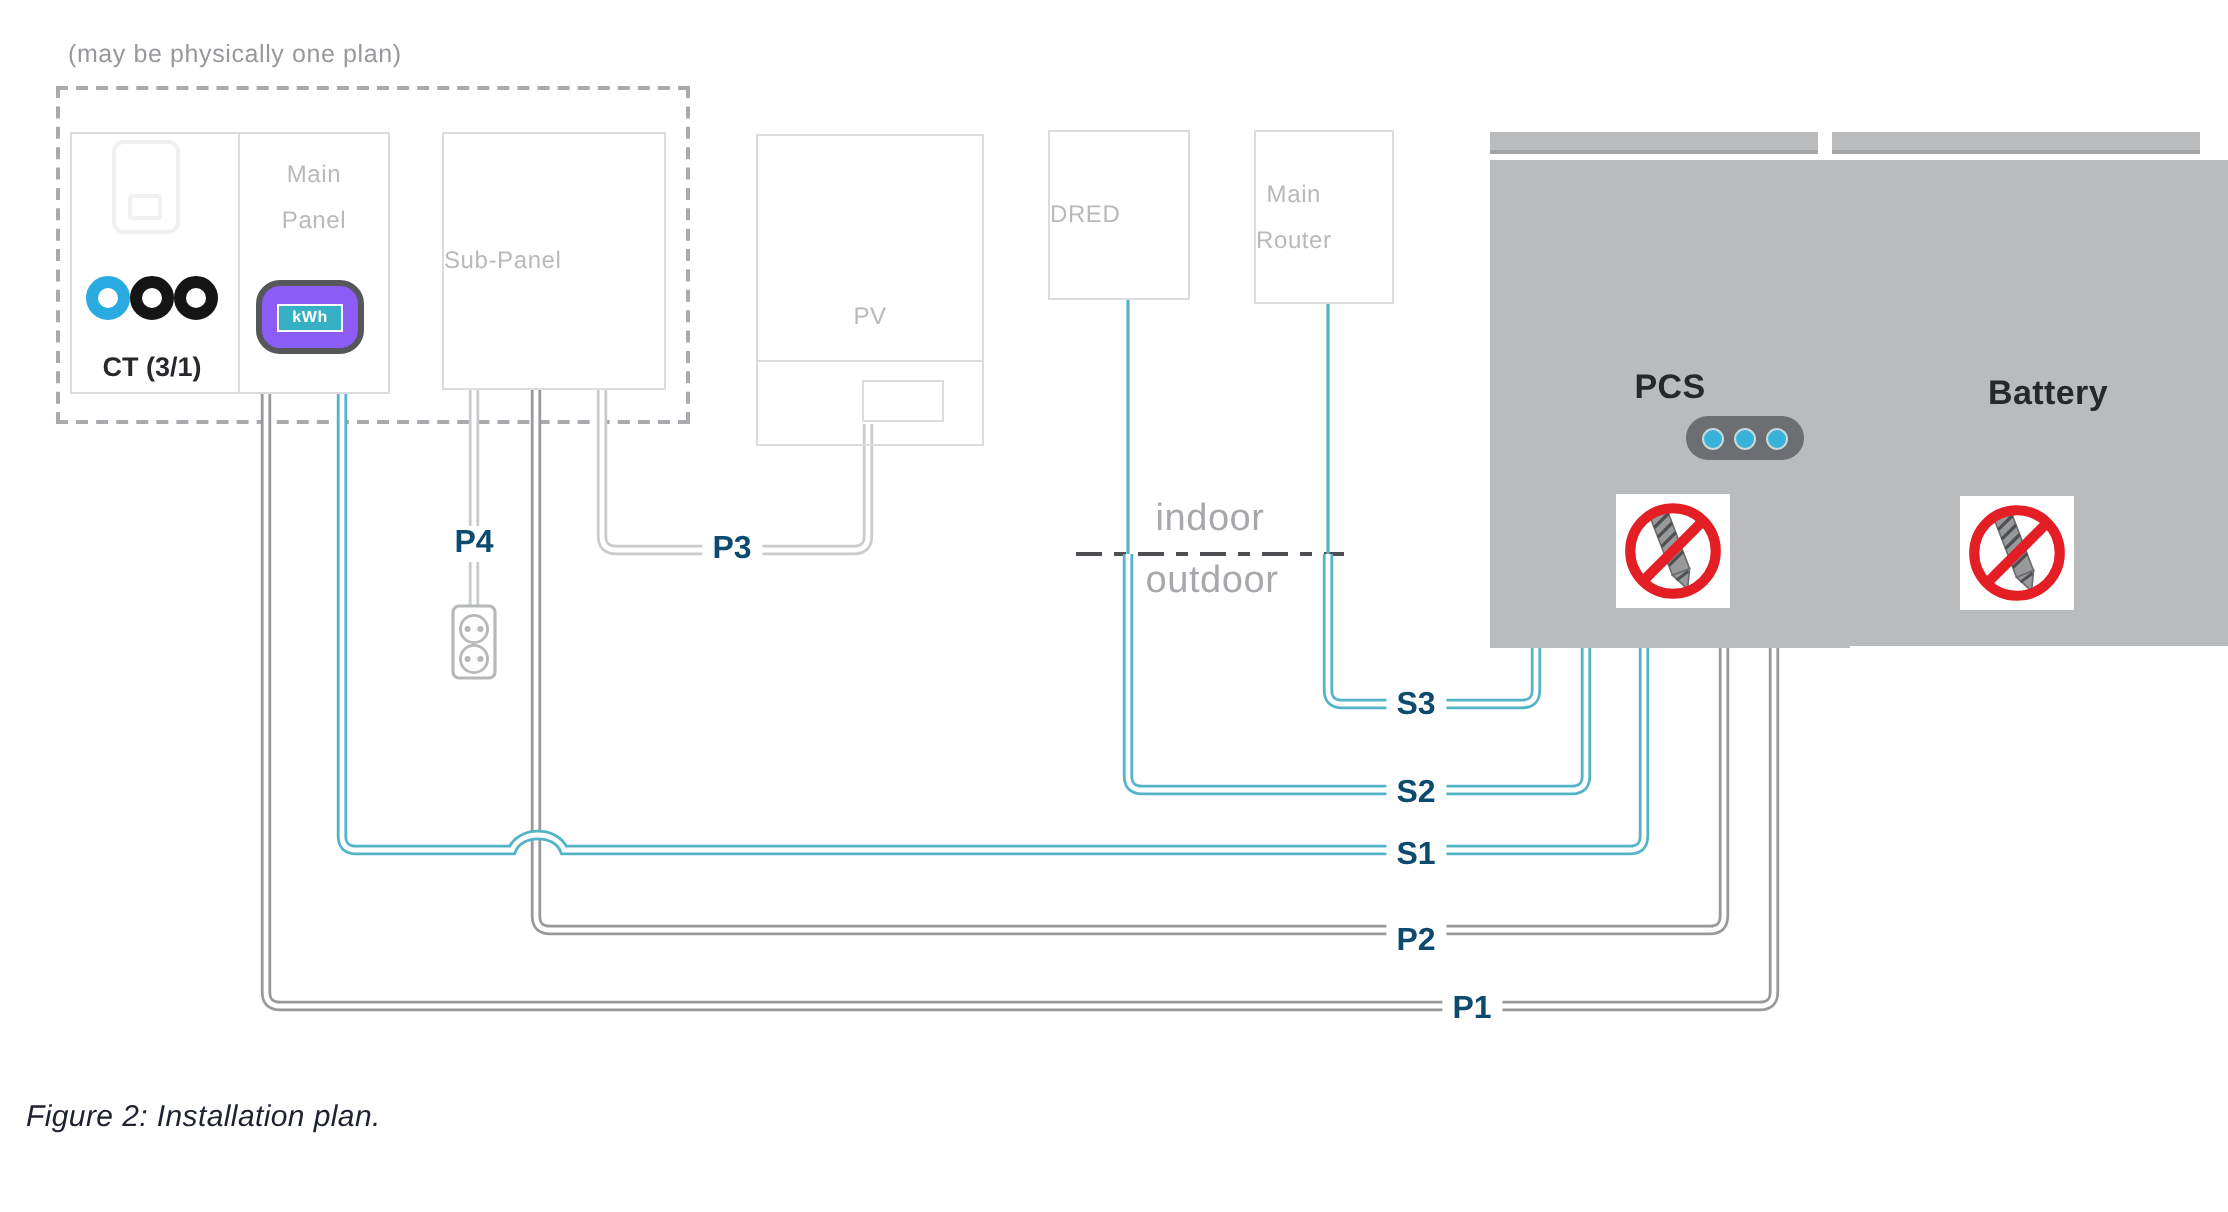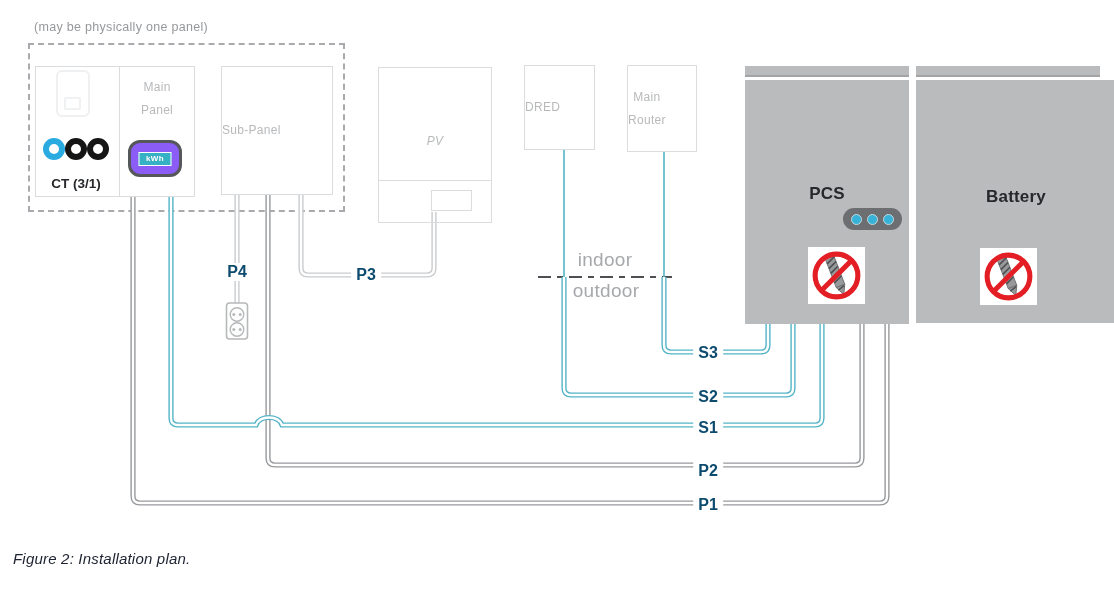--- a/index.html
+++ b/index.html
@@ -38,27 +38,27 @@
 
   .main-label { margin-top:9px; }
 
   .kwh-meter { position:absolute; left:8px; top:73px; width:54px; height:37px;
                background:#8b5cf6; border:3px solid #55575a; border-radius:12px; box-sizing:border-box; }
   .kwh-inner { position:absolute; left:50%; top:50%; transform:translate(-50%,-50%);
                width:33px; height:14px; background:#35b0c4; border:1.5px solid #ffffff;
                box-sizing:border-box; color:#fff; font-size:8px; font-weight:bold;
                text-align:center; line-height:11px; letter-spacing:.3px; }
 
-  .pv-label { position:absolute; left:0; right:0; top:62px; text-align:center;font-style:italic; }
+  .pv-label { position:absolute; left:0; right:0; top:79px; text-align:center; }
   .pv-divider { position:absolute; left:0; right:0; top:112px; border-top:1.5px solid #dbdcdd; }
   .pv-port { position:absolute; left:52px; top:122px; width:41px; height:21px;
              border:1.5px solid #dbdcdd; box-sizing:border-box; }
 
   .gray-cap  { position:absolute; background:#b9bbbd; border-bottom:2px solid #a2a4a6; box-sizing:border-box; }
-  .gray-body { position:absolute; background:#b9bbbd; }
+  .gray-body { position:absolute; background:#b9bbbd;padding-left:16px; }
   .pcs-cap      { left:745px; top:66px; width:164px; height:11px; }
   .pcs-body     { left:745px; top:80px; width:164px; height:244px; }
   .battery-cap  { left:916px; top:66px; width:184px; height:11px; }
   .battery-body { left:916px; top:80px; width:200px; height:243px; }
   .unit-label { position:absolute; left:0; right:0; text-align:center;
                 font-size:17px; font-weight:600; color:#26282b; letter-spacing:.2px; }
   .pcs-label { top:104px; }  .battery-label { top:107px; }
 
   .led-pill { left:843px; top:208px; width:59px; height:22px; border-radius:11px;
               background:#6c6e71; display:flex; align-items:center; justify-content:center; gap:5px; }
@@ -132,21 +132,21 @@
       <rect x="226.5" y="303" width="21" height="36" rx="3" fill="#ffffff" stroke="#b6b8ba" stroke-width="1.6"></rect>
       <circle cx="237" cy="314.5" r="6.8" fill="#fdfdfd" stroke="#b6b8ba" stroke-width="1.4"></circle>
       <circle cx="237" cy="329.5" r="6.8" fill="#fdfdfd" stroke="#b6b8ba" stroke-width="1.4"></circle>
       <circle cx="233.8" cy="314.5" r="1.5" fill="#b6b8ba"></circle>
       <circle cx="240.2" cy="314.5" r="1.5" fill="#b6b8ba"></circle>
       <circle cx="233.8" cy="329.5" r="1.5" fill="#b6b8ba"></circle>
       <circle cx="240.2" cy="329.5" r="1.5" fill="#b6b8ba"></circle>
     </g>
   </svg>
 
-  <span class="abs note">(may be physically one panel)</span>
+  <span class="abs note">(may be physically one plan)</span>
 
   <div class="panel-box ct-cell">
     <div class="faint-icon">
       <div class="faint-icon-inner"></div>
     </div>
     <div class="ct-rings">
       <span class="ring ring-cyan"></span>
       <span class="ring ring-black"></span>
       <span class="ring ring-black"></span>
     </div>
@@ -226,17 +226,17 @@
 
   <span class="zone-label" style="left:605px; top:260px;">indoor</span>
   <span class="zone-label" style="left:606px; top:291px;">outdoor</span>
 
   <span class="wlabel" style="left:237px; top:272px;">P4</span>
   <span class="wlabel" style="left:366px; top:275px;">P3</span>
   <span class="wlabel" style="left:708px; top:353px;">S3</span>
   <span class="wlabel" style="left:708px; top:397px;">S2</span>
   <span class="wlabel" style="left:708px; top:428px;">S1</span>
   <span class="wlabel" style="left:708px; top:471px;">P2</span>
-  <span class="wlabel" style="left:708px; top:505px;">P1</span>
+  <span class="wlabel" style="left:736px; top:505px;">P1</span>
 
   <span class="abs caption">Figure 2: Installation plan.</span>
 
 </div>
 
 </body></html>

